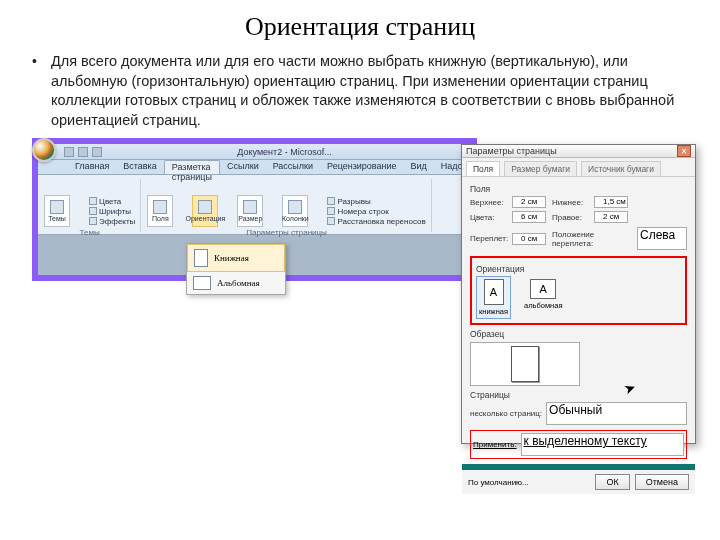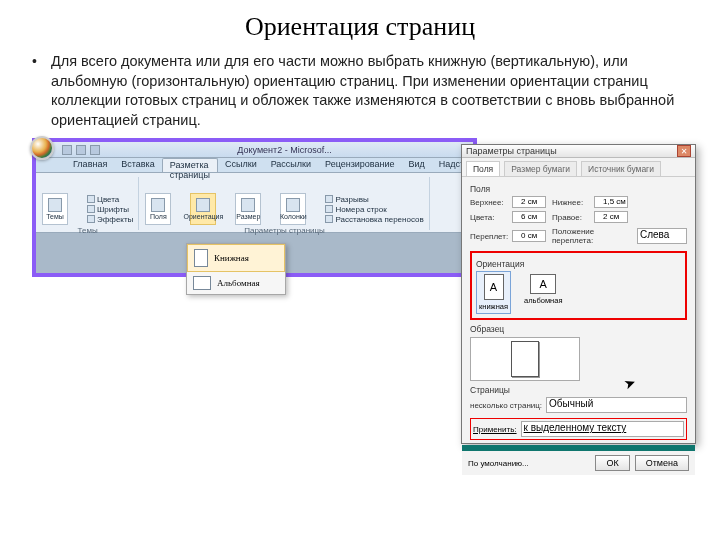--- a/index.html
+++ b/index.html
@@ -5,21 +5,21 @@
 * { box-sizing: border-box; margin: 0; padding: 0; }
 body { font-family: "Times New Roman", serif; background: #fff; width: 720px; height: 540px; overflow: hidden; }
 .slide { padding: 12px 24px; }
 .title { text-align: center; font-size: 26px; font-weight: normal; margin-bottom: 10px; }
 .body { font-size: 14.5px; line-height: 1.35; color: #222; font-family: Verdana, Geneva, sans-serif; margin-left: 8px; }
 .bullet { display: flex; gap: 14px; margin-bottom: 6px; }
 .bullet .dot { font-size: 14px; line-height: 1.4; }
 .figure { margin: 8px 0 0 8px; position: relative; height: 325px; }
 
 
-.word-window { width: 445px; border: 4px solid #8b5cf6; background: #8b5cf6; font-family: Tahoma, sans-serif; font-size: 9px; }
+.word-window { width: 445px; border: 6px solid #8b5cf6; background: #8b5cf6; font-family: Tahoma, sans-serif; font-size: 9px; }
 .titlebar { height: 16px; background: linear-gradient(#dfe9f5,#c9dbee); border-bottom: 1px solid #9ab; display:flex; align-items:center; padding: 0 4px; color:#333;}
 .office-btn { width: 24px; height: 24px; border-radius: 50%; background: radial-gradient(circle at 30% 30%, #fff, #e8b14f 40%, #d06a2a 55%, #3a7d3a 70%, #2a5da8 85%); position: absolute; top:-6px; left:-6px; border: 2px solid #ccc; box-shadow: 0 1px 3px rgba(0,0,0,.3); }
 .qat { margin-left: 22px; display:flex; gap:4px;}
 .qat div { width:10px; height:10px; background:#b8c9de; border:1px solid #89a; }
 .doc-title { flex:1; text-align:center; color:#335; font-size:9px; }
 
 .tabs { display:flex; background:#cfe0f0; padding-left: 30px; height:15px; border-bottom:1px solid #9ab;}
 .tab { padding: 1px 7px; font-size:9px; color:#234; cursor:pointer;}
 .tab.active { background:#eaf0f7; border:1px solid #9ab; border-bottom:none; border-radius:2px 2px 0 0;}
 
@@ -48,21 +48,21 @@
 .dlg-title .spacer{flex:1;}
 .close-x { width:14px;height:12px; background:#d86; border:1px solid #a43; color:#fff; font-size:8px; display:flex;align-items:center;justify-content:center;}
 .dlg-tabs { display:flex; padding: 3px 4px 0 4px; gap:4px; font-size:8.5px; border-bottom:1px solid #ccc;}
 .dlg-tab { padding:2px 6px; border:1px solid #ccc; border-bottom:none; background:#fff; color:#333;}
 .dlg-tab.inactive { background:#ececec; color:#666;}
 .dlg-body { padding: 5px 8px; flex:1;}
 .fieldset-lbl { font-size:8.5px; color:#333; margin:2px 0;}
 .margins-grid { display:grid; grid-template-columns: 36px 34px 36px 34px; gap:3px 6px; font-size:8px; align-items:center; margin-bottom:4px;}
 .inp { height:12px; border:1px solid #aaa; background:#fff; padding-left:8px; font-size:8px;}
 .row2 { display:grid; grid-template-columns: 36px 34px auto 50px; gap:3px 6px; font-size:8px; align-items:center; margin-bottom:6px;}
-.sel { border:1px solid #aaa; background:#fff; height:16px; font-size:10px; padding-left:2px;}
+.sel { border:1px solid #aaa; background:#fff; height:23px; font-size:12px; padding-left:2px;}
 .orient-box { border:2px solid #e00; padding:4px; margin-bottom:4px;}
 .orient-btns { display:flex; gap:10px; margin-top:2px;}
 .ob { display:flex; flex-direction:column; align-items:center; gap:2px; font-size:7.5px; padding:2px; border:1px solid transparent;}
 .ob.sel-o { border:1px solid #7aa4d8; background:#e8f0fb;}
 .ob .p-ic { width:20px; height:26px; border:1px solid #666; background:#fff; display:flex; align-items:center; justify-content:center; font-size:11px;}
 .ob .p-ic.ls { width:26px; height:20px;}
 .cursor { position:absolute; top:104px; left:148px; font-size:14px; transform: rotate(-20deg); color:#000; pointer-events:none;}
 .sec { margin-top:4px;}
 .lbl8 { font-size:8px; color:#333;}
 .preview-box { margin-top:3px; width:110px; height:44px; border:1px solid #aaa; background:#fff; display:flex;align-items:center;justify-content:center;}

